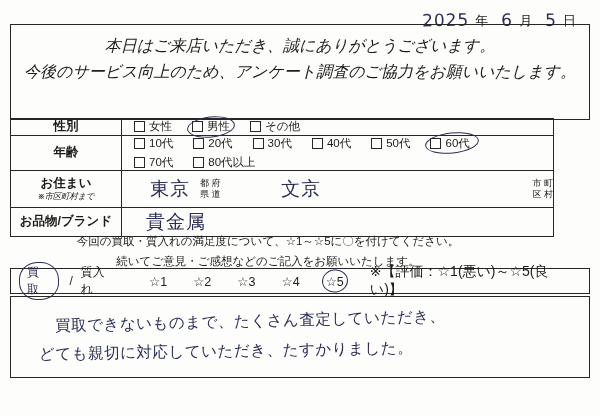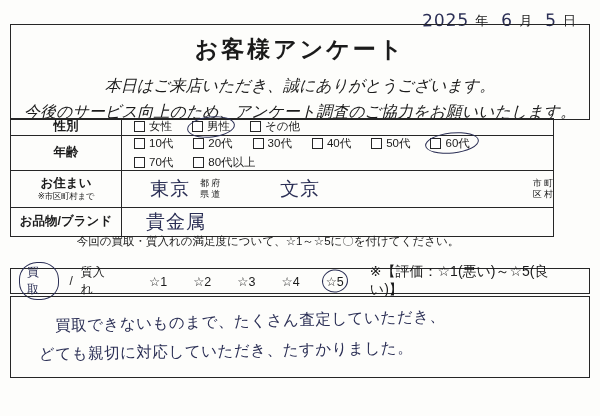--- a/index.html
+++ b/index.html
@@ -51,21 +51,21 @@
   }
   .tbl td{
     border:1.4px solid #262626;
     padding:0;
     vertical-align:middle;
   }
   .lbl{
     width:110px;text-align:center;font-weight:bold;font-size:12.5px;
     line-height:1.25;padding:3px 0;
   }
-  .lbl small{display:block;font-weight:normal;font-size:8.5px;letter-spacing:-0.3px;}
+  .lbl small{display:block;font-weight:normal;font-size:8.5px;letter-spacing:-0.3px;font-style:italic;}
   .cell{padding:3px 6px;}
   .opts{display:flex;align-items:center;flex-wrap:wrap;padding-left:12px;}
   .opt{display:flex;align-items:center;margin-right:20px;font-size:11.5px;white-space:nowrap;}
   .cb{
     display:inline-block;width:9px;height:9px;border:1.2px solid #262626;
     margin-right:4px;background:#fff;
   }
   .opt.sel{position:relative;}
   .circle-mark{
     position:absolute;left:-5px;top:50%;transform:translateY(-50%) rotate(-6deg);
@@ -73,21 +73,21 @@
     pointer-events:none;
   }
   .circle-mark.wide{width:52px;}
 
   
   .addr{height:36px;}
   .addr-inner{display:flex;align-items:center;height:36px;position:relative;}
   .addr-hw1{font-size:19px;margin-left:28px;}
   .addr-hw2{font-size:19px;margin-left:60px;}
   .stack{
-    font-size:9px;line-height:1.15;text-align:right;margin-left:10px;font-family:Liberation Serif, serif;
+    font-size:9px;line-height:1.15;text-align:right;margin-left:10px;
   }
   .stack.right{position:absolute;right:0;}
 
   
   .brand-hw{font-size:19px;margin-left:24px;}
 
   
   .instr{
     position:absolute;top:232px;left:0;width:536px;text-align:center;
     font-size:11.5px;line-height:1.7;
@@ -139,21 +139,20 @@
   <div class="date-row">
     <span class="hw hwnum">2025</span>
     <span class="unit">年</span>
     <span class="hw hwnum">6</span>
     <span class="unit">月</span>
     <span class="hw hwnum">5</span>
     <span class="unit">日</span>
   </div>
 
   <div class="title-box">
-    <div class="title">お客様アンケート</div>
     <div class="lead">
       <div>本日はご来店いただき、誠にありがとうございます。</div>
       <div>今後のサービス向上のため、アンケート調査のご協力をお願いいたします。</div>
     </div>
   </div>
 
   <table class="tbl">
     <tbody>
         <tr>
       <td class="lbl">性別</td>
@@ -244,20 +243,21 @@
       <td class="lbl">お品物/ブランド</td>
       <td class="cell" style="height:28px">
         <span class="hw brand-hw">貴金属</span>
       </td>
     </tr>
   </tbody>
     </table>
 
   <div class="instr">
     <div>今回の買取・質入れの満足度について、☆1～☆5に〇を付けてください。</div>
+    <div>続いてご意見・ご感想などのご記入をお願いいたします。</div>
   </div>
 
   <div class="rate-box">
     <span class="rate-label hw">買取</span>
     <span class="rate-kind" style="margin-left:10px;font-weight:normal;">/</span>
     <span class="rate-kind" style="font-weight:normal;">質入れ</span>
     <span class="stars">
       <span class="star">☆1</span>
       <span class="star">☆2</span>
       <span class="star">☆3</span>

